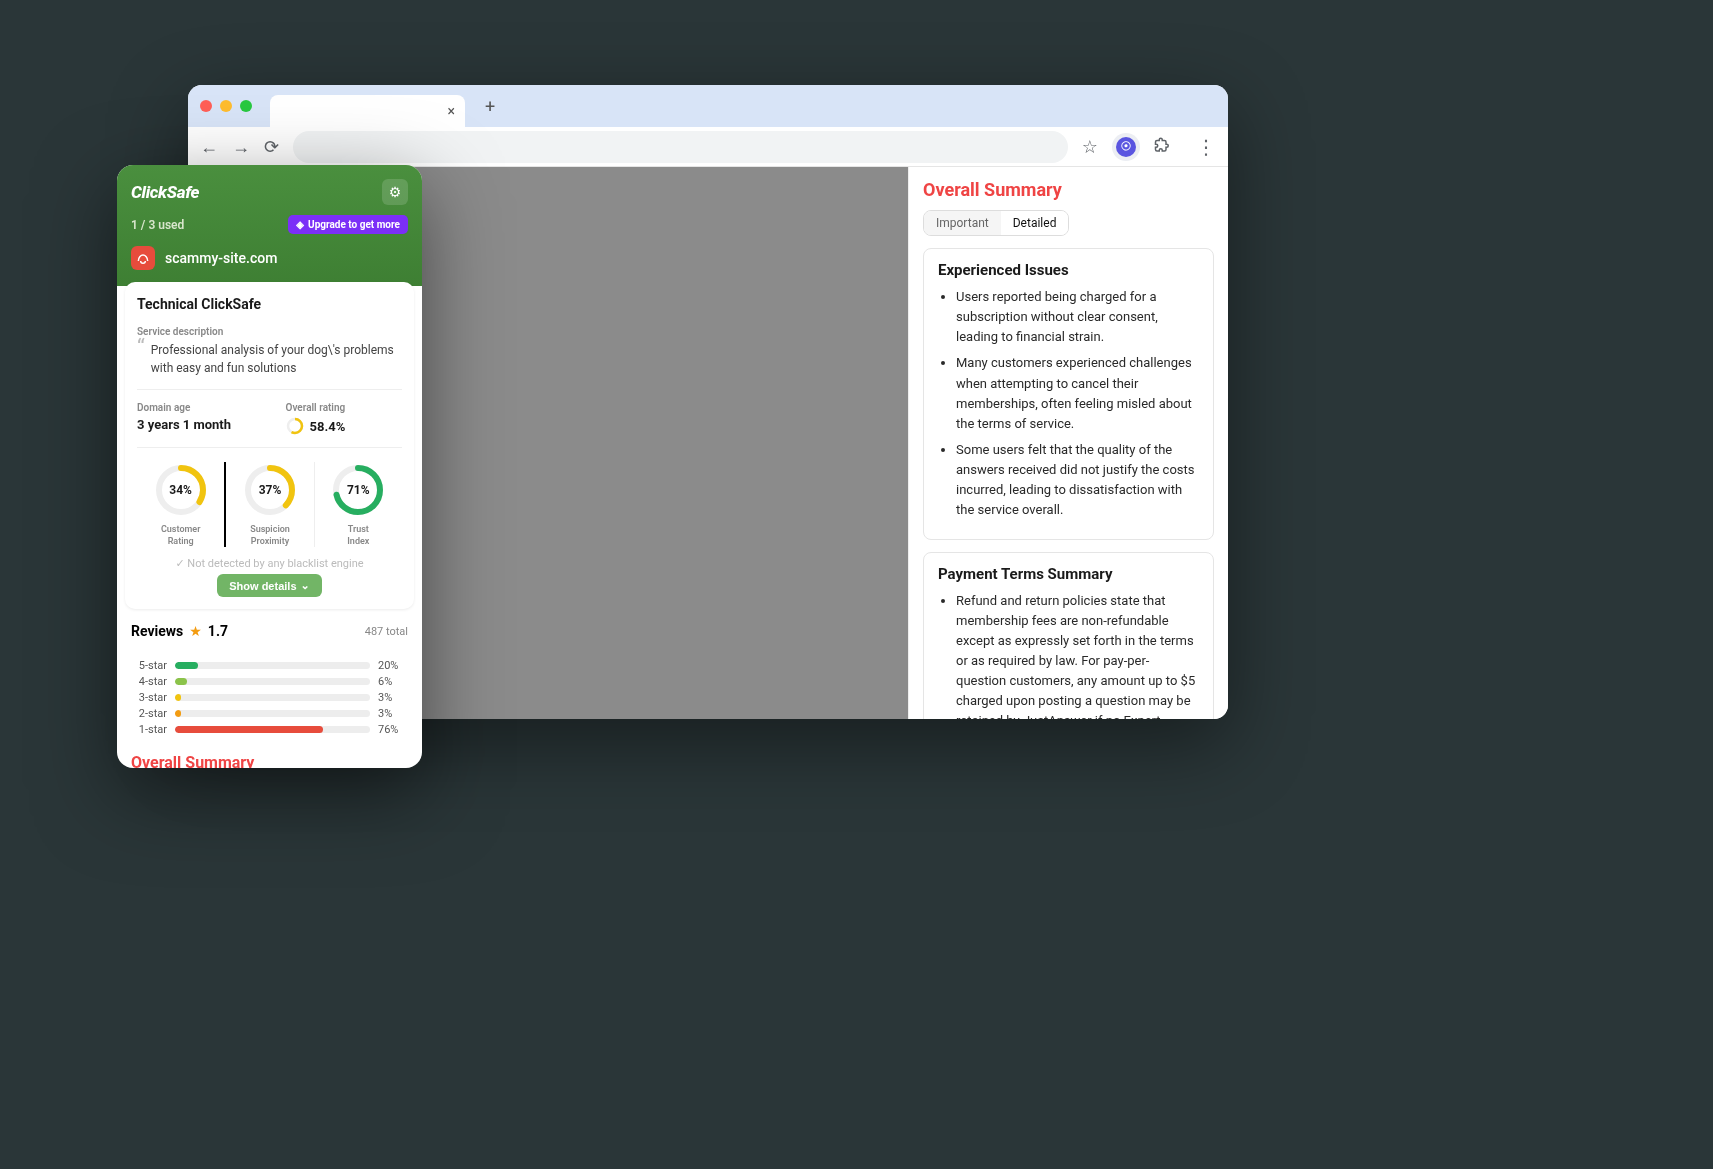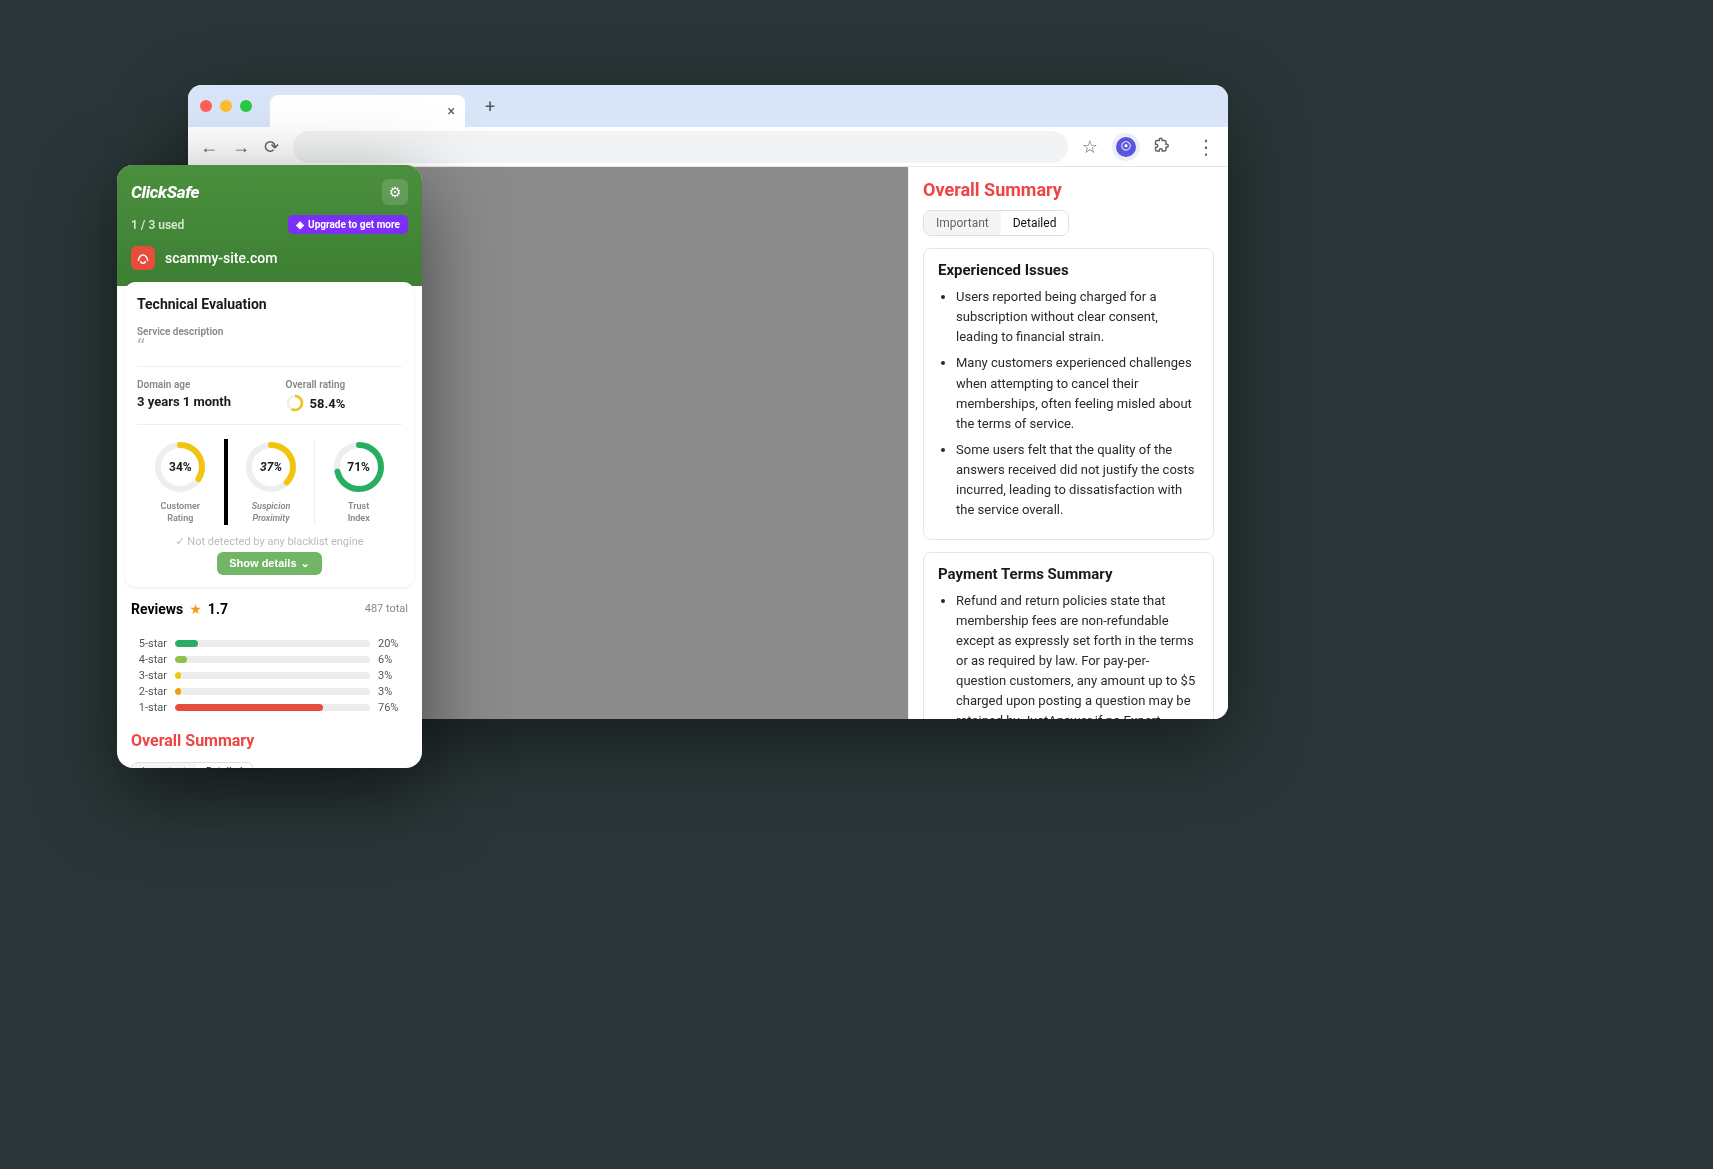--- a/index.html
+++ b/index.html
@@ -129,21 +129,21 @@
 .rating-bar { flex: 1; height: 7px; background: #ededed; border-radius: 4px; overflow: hidden; }
 .rating-fill { height: 100%; border-radius: 4px; }
 .rating-pct { font-size: 11px; color: #555; width: 30px; }
 
 .bottom-summary { padding: 14px 14px 0 14px; }
 .bottom-summary .panel-title { font-size: 16px; }
 .small-pill-tabs { display: inline-flex; border: 1px solid #ddd; border-radius: 6px; overflow: hidden; }
 .small-pill { padding: 3px 10px; font-size: 10px; color: #666; background: #f5f5f5; cursor: pointer; }
 .small-pill.active { background: #fff; color: #111; }
 
-.donut-sep { border-left: 4px solid #000000; border-right: 1px solid #eee; font-style: italic; }
+.donut-sep { border-left: 2px solid #000000; border-right: 1px solid #eee; }
 </style>
 </head>
 <body>
 
 <div class="browser">
   <div class="tab-strip">
     <div class="traffic">
       <div class="tl red"></div>
       <div class="tl yellow"></div>
       <div class="tl green"></div>
@@ -215,24 +215,25 @@
       <div class="site-icon">
         <svg width="14" height="14" viewBox="0 0 24 24" fill="none" stroke="#fff" stroke-width="2.5">
             <path d="M4 17c0-6 4-10 8-10s8 4 8 10M8 17a4 4 0 1 0 8 0"></path>
           </svg>
       </div>
       <div class="site-name">scammy-site.com</div>
     </div>
   </div>
 
   <div class="eval-card">
-    <div class="eval-title">Technical Evaluation</div>
+    <div class="eval-title">Technical ClickSafe</div>
     <div class="small-label">Service description</div>
     <div class="quote-row">
       <div class="quote-mark">“</div>
+      <div class="quote-text">Professional analysis of your dog\'s problems with easy and fun solutions</div>
     </div>
     <div class="two-col">
       <div class="col">
         <div class="small-label">Domain age</div>
         <div class="col-value">3 years 1 month</div>
       </div>
       <div class="col">
         <div class="small-label">Overall rating</div>
         <div class="col-value">
           <svg width="18" height="18" viewBox="0 0 36 36">

